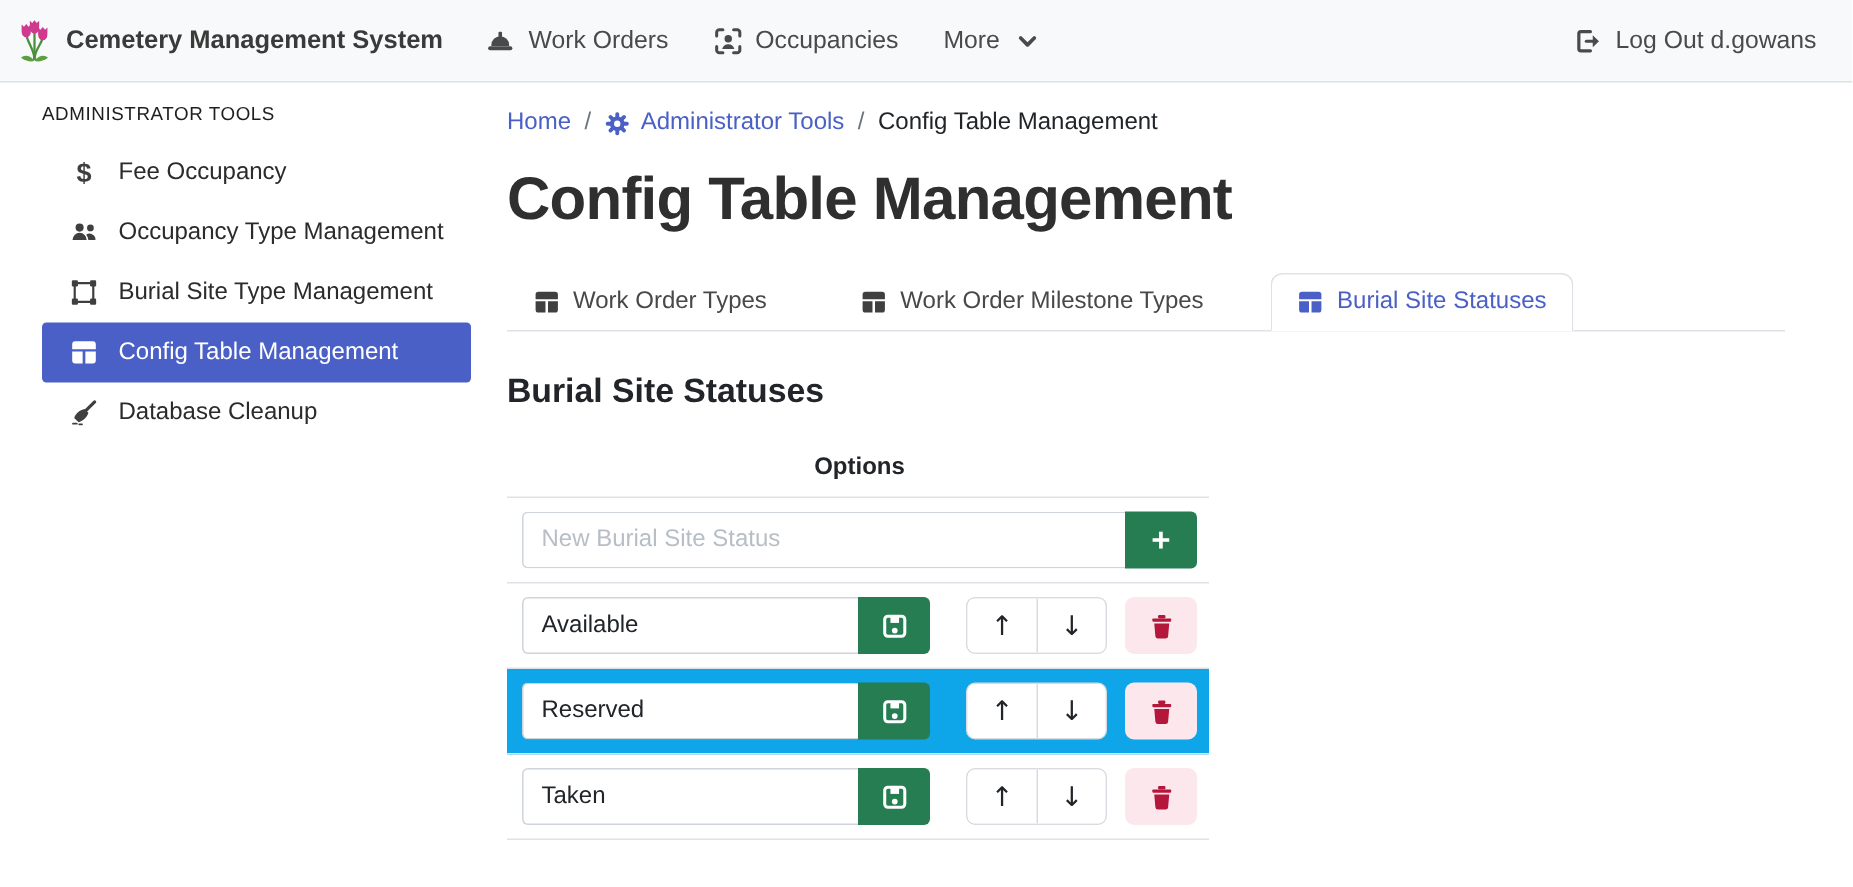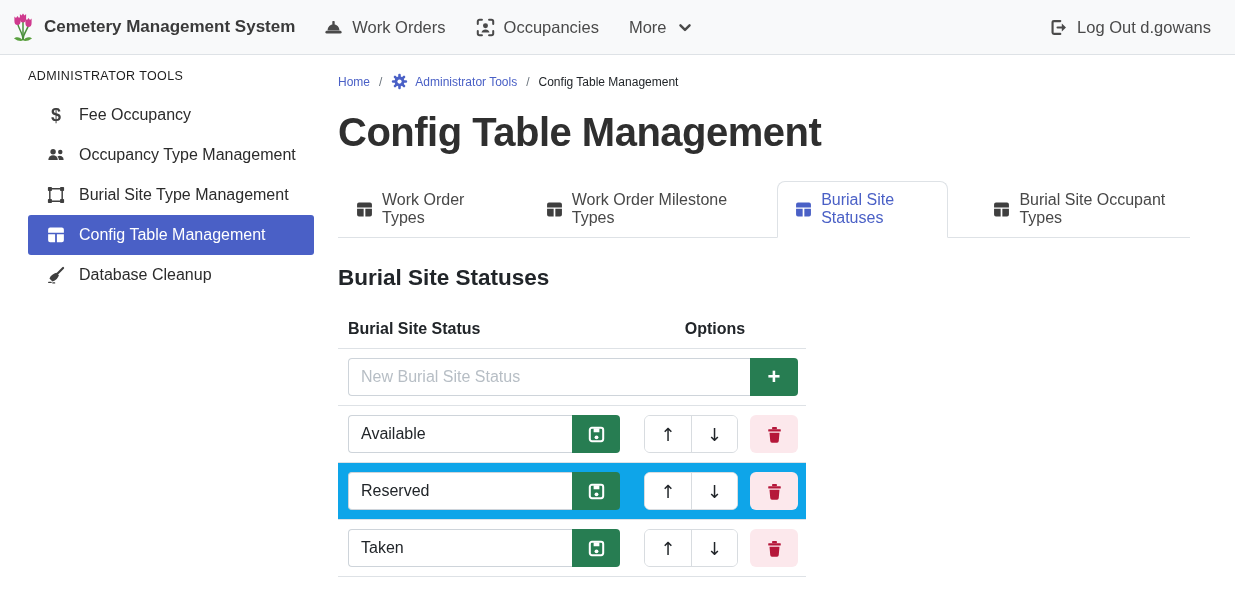--- a/index.html
+++ b/index.html
@@ -31,21 +31,21 @@
     padding-left: 30px; color: #2b2b2b; cursor: pointer; }
   .side-item .sicon { width: 20px; display: inline-flex; justify-content: center; color: #3f3f3f; }
   .side-item.active { background: #4a60c6; color: #fff; border-radius: 3px;
     margin: 0 12px; padding-left: 18px; }
   .side-item.active .sicon { color: #fff; }
   .dollar { font-weight: 700; font-size: 18px; line-height: 1; }
 
   
   .main { flex: 1; padding: 18px 45px 0 12px; }
 
-  .breadcrumb { display: flex; align-items: center; gap: 9px; font-size: 12px; }
+  .breadcrumb { display: flex; align-items: center; gap: 9px; font-size: 16px; }
   .crumb-link { color: #4a60c6; text-decoration: none; cursor: pointer;
     display: flex; align-items: center; gap: 7px; }
   .crumb-sep { color: #6c757d; }
   .crumb-current { color: #212529; }
 
   .page-title { font-size: 40px; font-weight: 700; color: #2f2f2f;
     margin: 20px 0 0 0; letter-spacing: -0.5px; }
 
   
   .tabs { display: flex; border-bottom: 1px solid #dee2e6; margin-top: 26px; gap: 27px; }
@@ -275,35 +275,26 @@
         <span>Work Order Milestone Types</span>
       </div>
       <div class="tab active">
         <span class="ticon">
           <svg width="17" height="17" viewBox="0 0 16 16">
               <use href="#table-glyph"></use>
             </svg>
         </span>
         <span>Burial Site Statuses</span>
       </div>
-      <div class="tab">
-        <span class="ticon">
-          <svg width="17" height="17" viewBox="0 0 16 16">
-              <use href="#table-glyph"></use>
-            </svg>
-        </span>
-        <span>Burial Site Occupant Types</span>
-      </div>
     </div>
 
     <h2 class="section-heading">Burial Site Statuses</h2>
 
     <div class="cfg-table">
       <div class="t-head">
-        <div class="t-col1">Burial Site Status</div>
         <div class="t-col2">Options</div>
       </div>
 
       <div class="t-row">
         <div class="igroup wide">
           <input type="text" placeholder="New Burial Site Status" style="">
           <button class="btn-green">
               <span>+</span>
             </button>
         </div>

